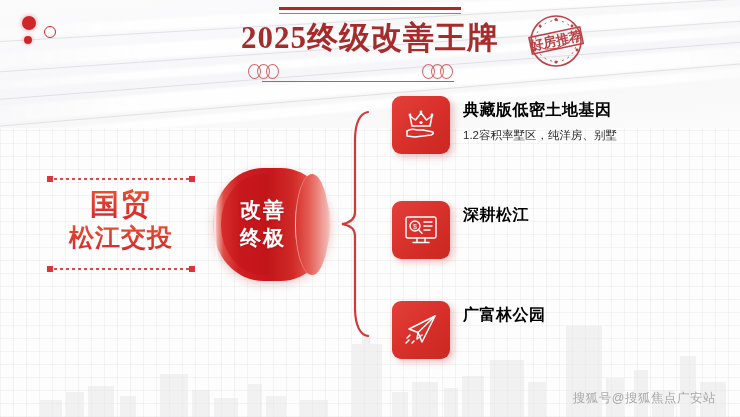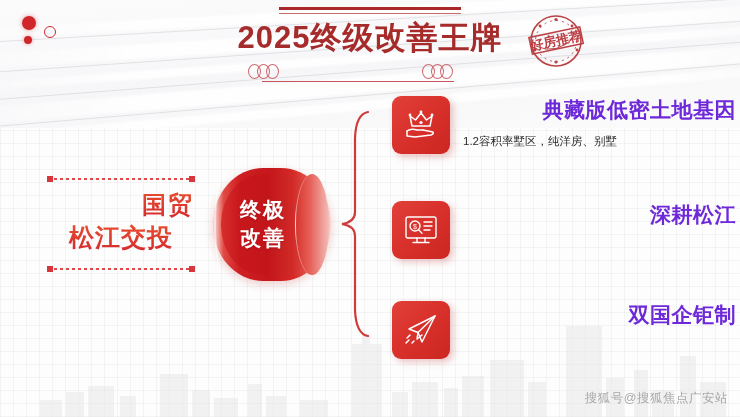--- a/index.html
+++ b/index.html
@@ -101,21 +101,21 @@
     width: 182px; height: 3px;
     margin: 5px auto 3px auto;
     background: #a8282c;
   }
   .title-rule-top2 {
     width: 182px; height: 1px;
     margin: 0 auto 4px auto;
     background: #c56a6a;
   }
   .main-title {
-    font-family: Liberation Sans, sans-serif;
+    font-family: Liberation Serif, serif;
     font-size: 31px;
     font-weight: bold;
     color: #a62b2b;
     letter-spacing: 1px;
     line-height: 40px;
     white-space: nowrap;
   }
 
   
   .ornament-row {
@@ -175,21 +175,21 @@
     text-align: center;
   }
   .project-line1, .project-line2 {
     font-weight: bold;
     background: linear-gradient(180deg, #e8512f 0%, #d5262c 100%);
     -webkit-background-clip: text;
     background-clip: text;
     color: transparent;
     -webkit-text-fill-color: transparent;
   }
-  .project-line1 { font-size: 24px; line-height: 33px; letter-spacing: 2px; text-align: right; }
+  .project-line1 { font-size: 29px; line-height: 33px; letter-spacing: 2px; }
   .project-line2 { font-size: 25px; line-height: 33px; letter-spacing: 1px; }
 
   
   .cylinder {
     position: absolute;
     left: 213px; top: 168px;
     width: 118px; height: 113px;
   }
   .cyl-body {
     position: absolute;
@@ -264,48 +264,47 @@
     left: 0; top: 0;
     width: 58px; height: 58px;
     border-radius: 9px;
     background: linear-gradient(135deg, #e2403a 0%, #d8302b 50%, #cc2722 100%);
     box-shadow: 3px 3px 7px rgba(190,40,40,0.28);
   }
   .icon-box svg { position: absolute; left: 11px; top: 11px; }
 
   .feature-text { position: absolute; left: 71px; top: 0; width: 273px; }
   .feature-title {
-    font-size: 21px;
+    font-size: 16px;
     font-weight: bold;
-    color: #6d28d9;
+    color: #000000;
     line-height: 28px;
     letter-spacing: .5px;
     white-space: nowrap;
-    text-align: right;
   }
   .feature-sub {
     font-size: 11.5px;
     color: #2b2b2b;
     line-height: 19px;
-    margin-top: 8px;
+    margin-top: 2px;
     white-space: nowrap;
   }
 
   
   .stamp {
     position: absolute;
     left: 516px; top: 6px;
     width: 80px; height: 70px;
     opacity: .92;
   }
 
   
   .watermark {
     position: absolute;
-    right: 12px; bottom: 10px;
+    right: 24px; bottom: 10px;
     font-size: 12.5px;
     color: #9a9a9a;
     letter-spacing: .5px;
     opacity: .85;
     white-space: nowrap;
   }
 </style>
 </head>
 <body>
 
@@ -412,22 +411,22 @@
       <div class="project-line2">松江交投</div>
     </div>
   </div>
 
   <div class="cylinder">
     <div class="cyl-body"></div>
     <div class="cyl-inner"></div>
     <div class="cyl-right-cap"></div>
     <div class="cyl-left-arc"></div>
     <div class="cyl-text">
+      <div>改善</div>
       <div>终极</div>
-      <div>改善</div>
     </div>
   </div>
 
   <svg class="brace" viewBox="0 0 34 232">
     <path d="M30 4 Q18 6 17 30 L17 104 Q17 114 4 116 Q17 118 17 128 L17 202 Q18 226 30 228" fill="none" stroke="#cf3a3a" stroke-width="2.2" stroke-linecap="round"></path>
   </svg>
 
   <div class="feature f1">
     <div class="icon-box">
       <svg width="36" height="36" viewBox="0 0 36 36">
@@ -471,19 +470,19 @@
       <svg width="36" height="36" viewBox="0 0 36 36">
         <g fill="none" stroke="#ffffff" stroke-width="1.5" stroke-linejoin="round" stroke-linecap="round">
           <path d="M32 4 L6 17 L15 20.5 L19 30 Z"></path>
           <path d="M32 4 L15 20.5"></path>
           <path d="M15 20.5 L14 27 L19 23"></path>
           <path d="M4 26 L7 23 M3 31 L6 28 M9 31 L11 29"></path>
         </g>
       </svg>
     </div>
     <div class="feature-text">
-      <div class="feature-title">双国企钜制</div>
+      <div class="feature-title">广富林公园</div>
     </div>
   </div>
 
   <div class="watermark">搜狐号@搜狐焦点广安站</div>
 
 </div>
 
 </body></html>

